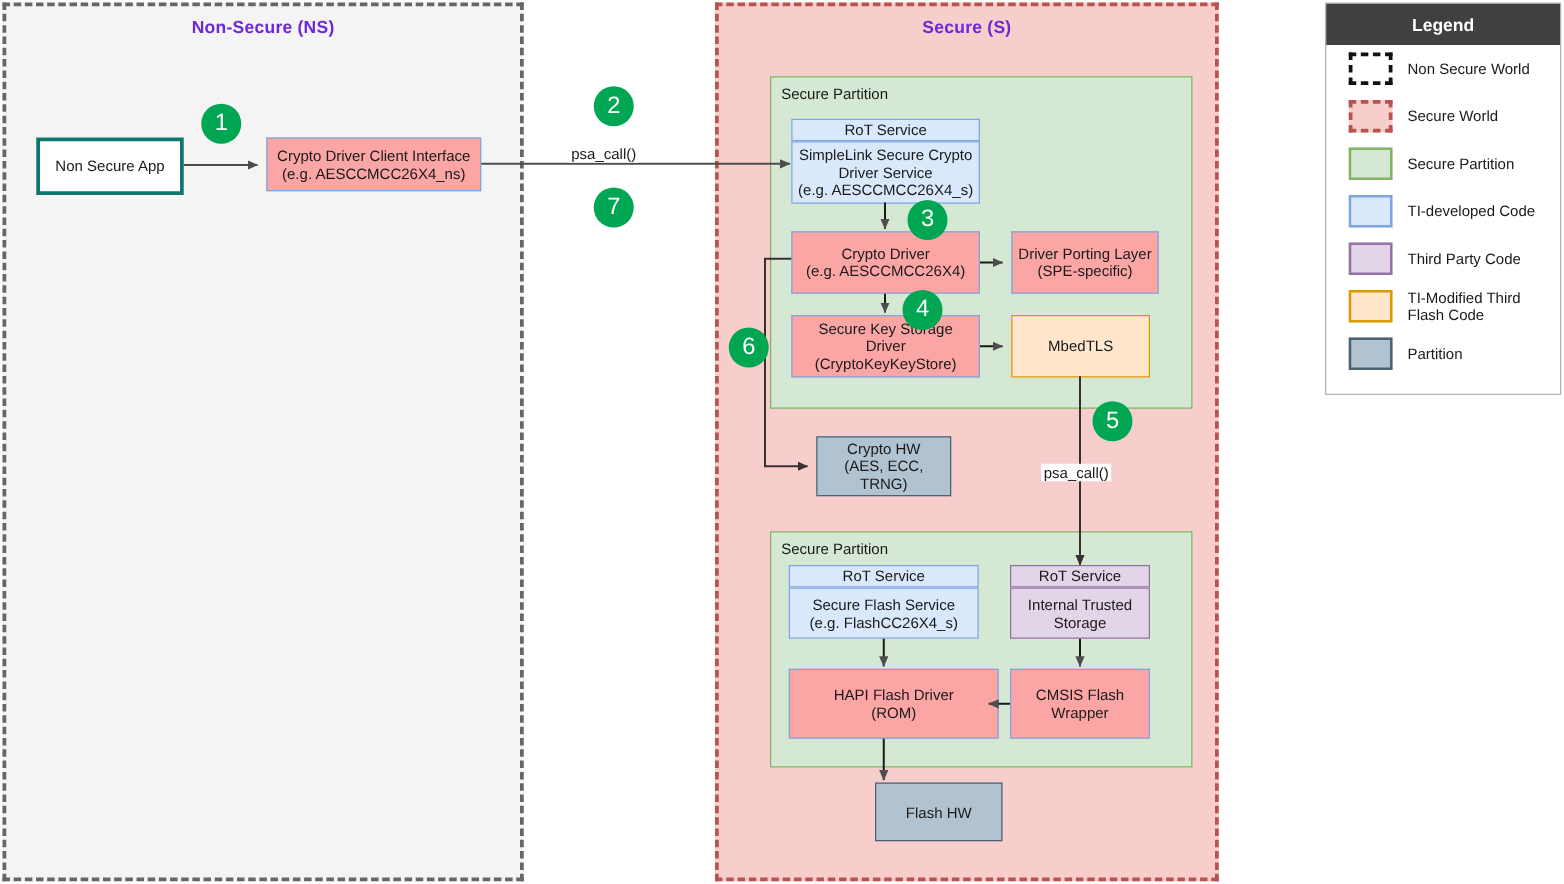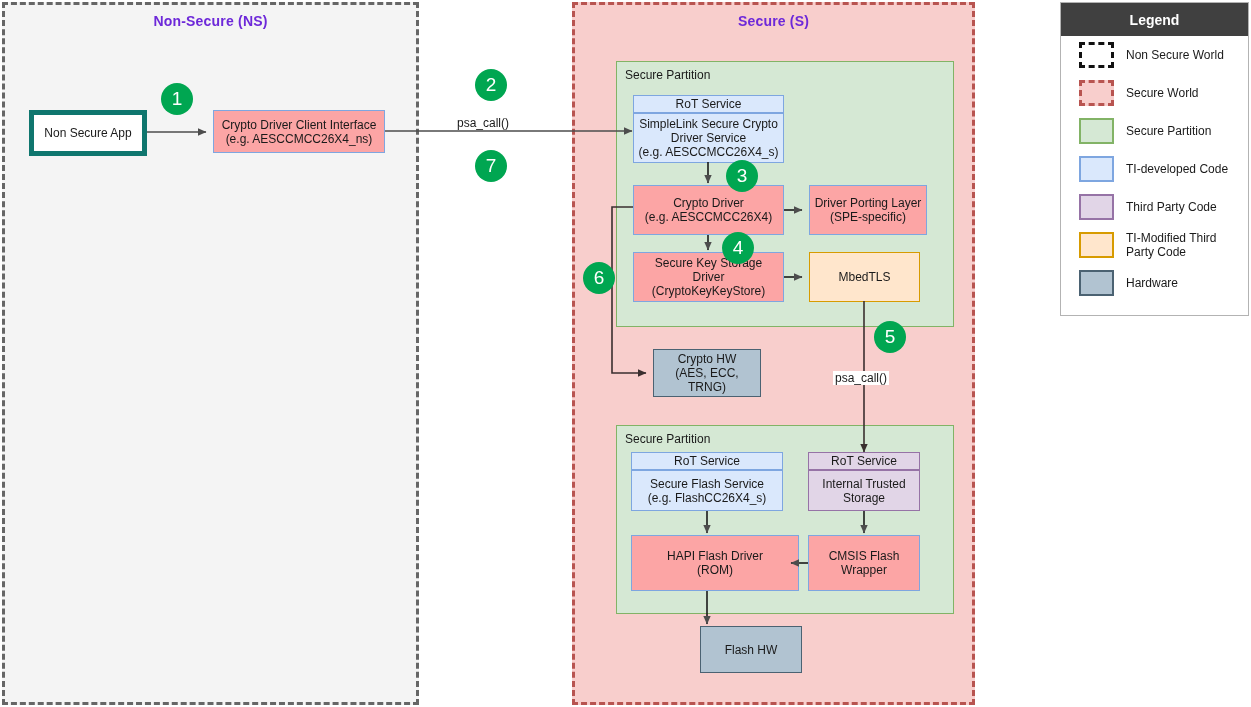--- a/index.html
+++ b/index.html
@@ -65,21 +65,21 @@
   .node {
     display: flex;
     align-items: center;
     justify-content: center;
     text-align: center;
     font-size: 12px;
     line-height: 14px;
     padding: 2px 4px;
     white-space: pre-line;
   }
-  .n-white  { background: #ffffff; border: 5px solid #0f766e; }
+  .n-white  { background: #ffffff; border: 3px solid #0f766e; }
   .n-blue   { background: #fca5a5; border: 1px solid #7ea6e0; }
   .n-orange { background: #ffe6cc; border: 1px solid #d79b00; }
   .n-gray   { background: #b1c3d1; border: 1px solid #4b6272; }
 
   
   .rot-wrap { position: absolute; box-sizing: border-box; }
   .rot-head {
     box-sizing: border-box;
     height: 18px;
     display: flex; align-items: center; justify-content: center;
@@ -311,22 +311,22 @@
     </div>
 
     <div class="legend-row">
       <div class="legend-swatch sw-third"></div>
       <div class="legend-text">Third Party Code</div>
     </div>
 
     <div class="legend-row">
       <div class="legend-swatch sw-timod"></div>
       <div class="legend-text">TI-Modified Third
-Party Code</div>
+Flash Code</div>
     </div>
 
     <div class="legend-row">
       <div class="legend-swatch sw-hw"></div>
-      <div class="legend-text">Hardware</div>
+      <div class="legend-text">Partition</div>
     </div>
   </div>
 
 </div>
 
 </body></html>

